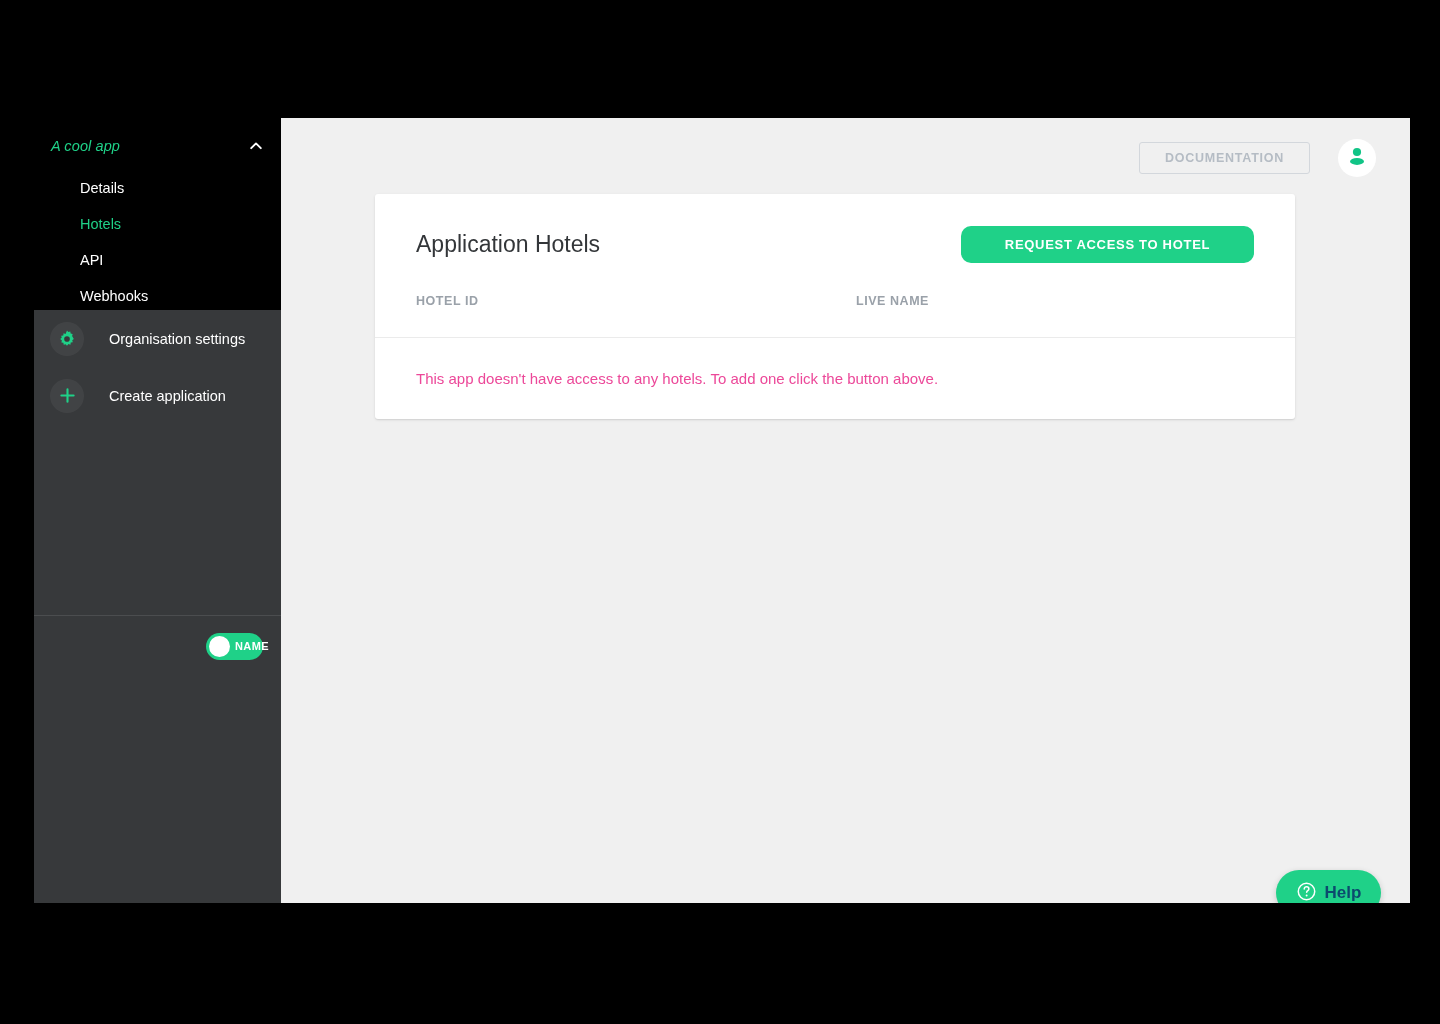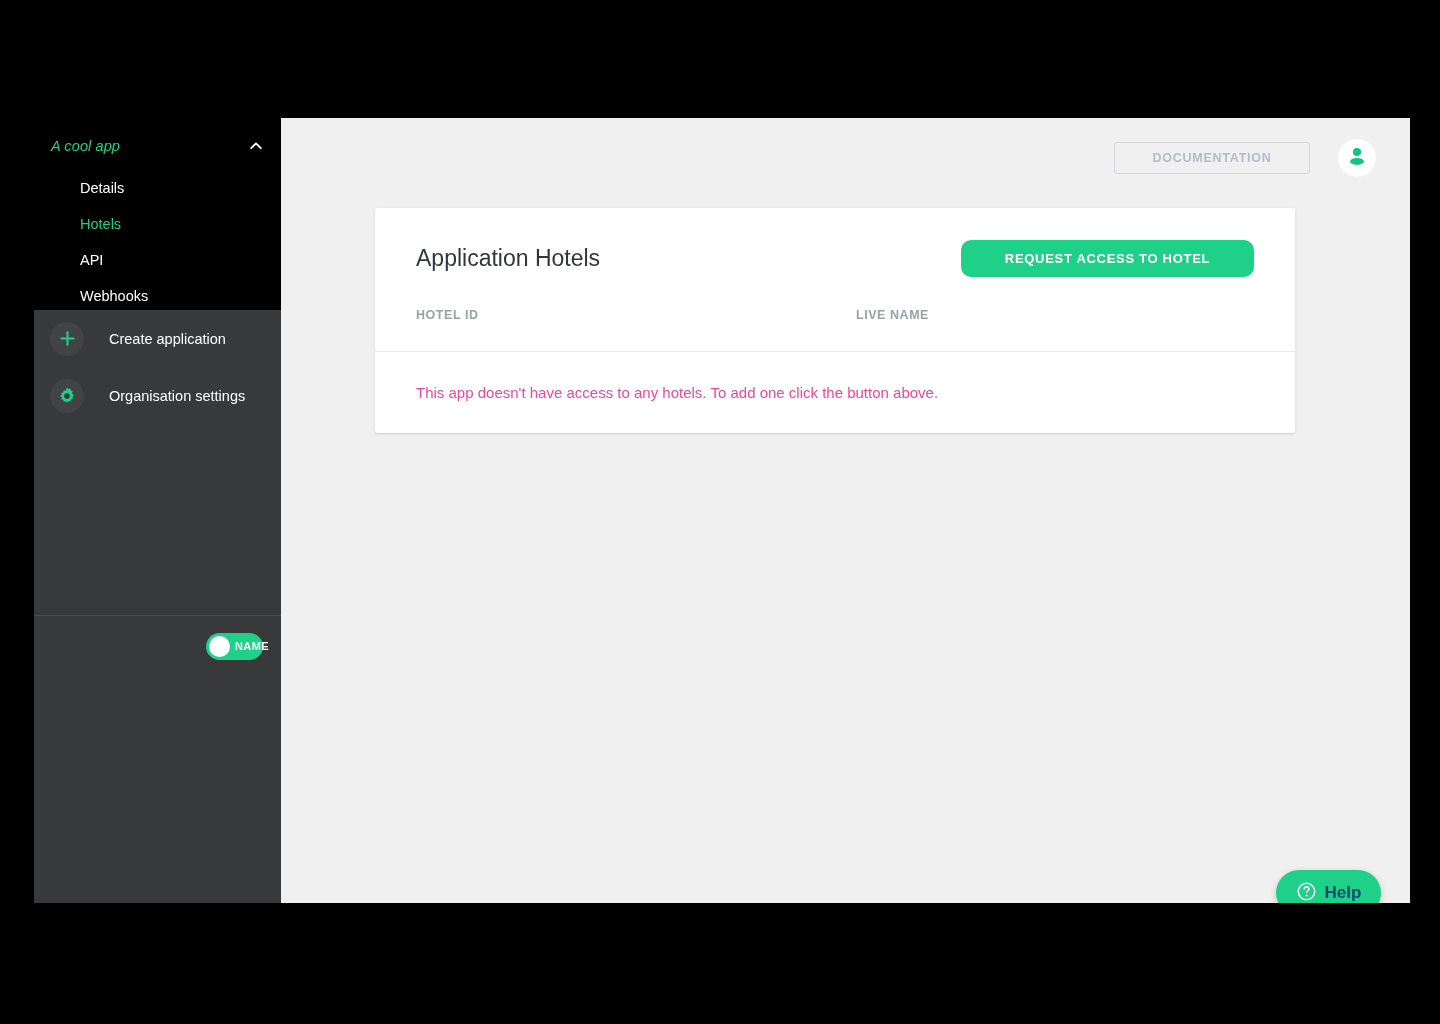--- a/index.html
+++ b/index.html
@@ -115,21 +115,21 @@
     background:#f0f0f0;
   }
   #topbar {
     position:absolute;
     left:0; top:0;
     width:1129px; height:80px;
     display:flex; align-items:center; justify-content:flex-end;
     padding-right:34px;
   }
   .doc-button {
-    width:196px; height:32px;
+    width:171px; height:32px;
     border:1px solid #d3d7dc;
     border-radius:3px;
     background:transparent;
     color:#b5bcc4;
     font-size:12.5px;
     font-weight:bold;
     letter-spacing:.75px;
     cursor:pointer;
     font-family:"Liberation Sans", sans-serif;
   }
@@ -137,21 +137,21 @@
     width:38px; height:38px; border-radius:50%;
     background:#ffffff;
     margin-left:28px;
     display:flex; align-items:center; justify-content:center;
     cursor:pointer;
   }
 
   
   .card {
     position:absolute;
-    left:94px; top:90px;
+    left:94px; top:76px;
     width:920px;
     background:#ffffff;
     border-radius:3px;
     box-shadow:0 1px 3px rgba(0,0,0,.10), 0 1px 1px rgba(0,0,0,.05);
   }
   .card-head {
     height:100px;
     display:flex; align-items:center; justify-content:space-between;
     padding:0 41px;
   }
@@ -241,38 +241,38 @@
         <div class="nav-sub-item">
           <span>API</span>
         </div>
         <div class="nav-sub-item">
           <span>Webhooks</span>
         </div>
       </div>
     </div>
 
     <div class="sidebar-mid">
-
-      <div class="sidebar-row">
-        <span class="icon-circle">
-          <svg viewBox="0 0 24 24" width="21" height="21">
-            <path d="M12 5 V19 M5 12 H19" stroke="#1fd188" stroke-width="2.4" stroke-linecap="round"></path>
-          </svg>
-        </span>
-        <span class="sidebar-row-label">Create application</span>
-      </div>
 
       <div class="sidebar-row">
         <span class="icon-circle">
           <svg viewBox="0 0 24 24" width="20" height="20">
             <path fill="#1fd188" d="M12 1.8l1.55 1.9 2.38-.65.4 2.44 2.44.4-.65 2.38L20.2 12l-1.9 1.55.65 2.38-2.44.4-.4 2.44-2.38-.65L12 20.2l-1.55-1.9-2.38.65-.4-2.44-2.44-.4.65-2.38L3.8 12l1.9-1.55-.65-2.38 2.44-.4.4-2.44 2.38.65z"></path>
             <circle cx="12" cy="12" r="3.4" fill="#37393b"></circle>
           </svg>
         </span>
         <span class="sidebar-row-label">Organisation settings</span>
+      </div>
+
+      <div class="sidebar-row">
+        <span class="icon-circle">
+          <svg viewBox="0 0 24 24" width="21" height="21">
+            <path d="M12 5 V19 M5 12 H19" stroke="#1fd188" stroke-width="2.4" stroke-linecap="round"></path>
+          </svg>
+        </span>
+        <span class="sidebar-row-label">Create application</span>
       </div>
 
       <div class="sidebar-divider"></div>
 
       <div class="live-wrap">
         <div class="live-toggle">
           <span class="live-knob"></span>
           <span class="live-label">NAME</span>
         </div>
       </div>

